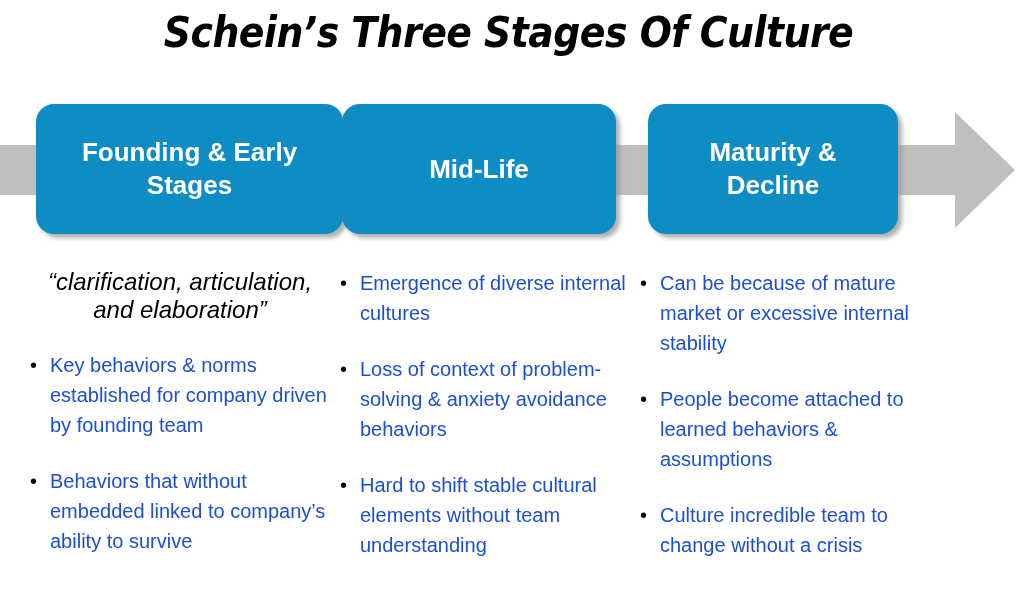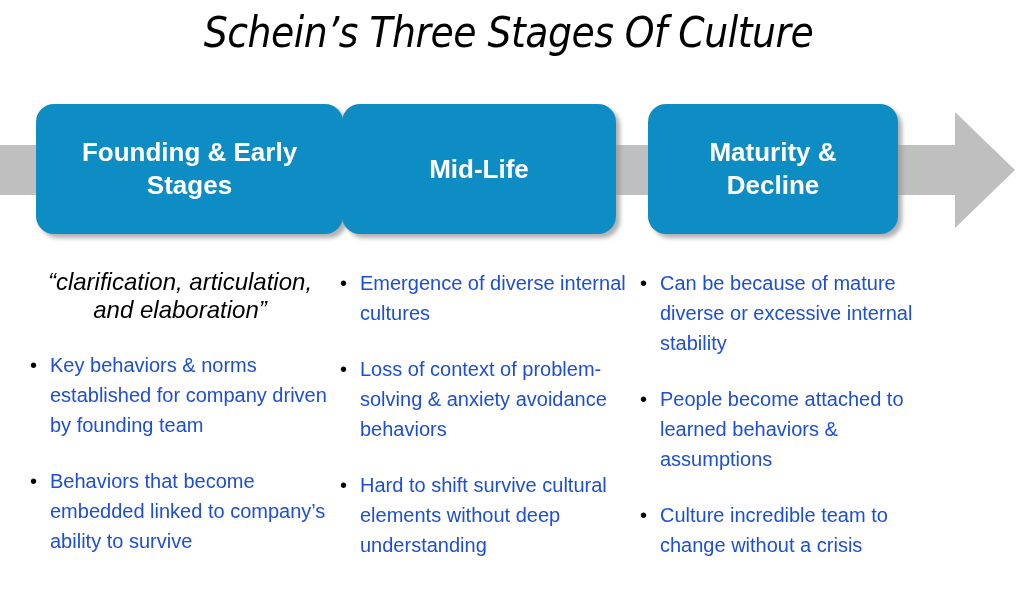--- a/index.html
+++ b/index.html
@@ -17,21 +17,21 @@
   }
 
   
   #slide-title {
     position: absolute;
     left: 0;
     top: 8px;
     width: 1017px;
     text-align: center;
     font-family: "DejaVu Sans Condensed", "Liberation Sans Narrow", "Liberation Sans", sans-serif;
-    font-weight: normal;
+    font-weight: bold;
     font-style: italic;
     font-size: 42px;
     line-height: 50px;
     letter-spacing: -0.5px;
     white-space: nowrap;
     color: #000000;
   }
 
   
   #process-arrow {
@@ -137,43 +137,43 @@
 </div>
 
 <div class="detail-column" id="detail-column-0">
   <div class="quote-line">“clarification, articulation, and elaboration”</div>
   <div class="bullet-item">
     <span class="bullet-marker">•</span>
     <span class="bullet-text">Key behaviors &amp; norms established for company driven by founding team</span>
   </div>
   <div class="bullet-item">
     <span class="bullet-marker">•</span>
-    <span class="bullet-text">Behaviors that become embedded linked to company’s ability to survive</span>
+    <span class="bullet-text">Behaviors that without embedded linked to company’s ability to survive</span>
   </div>
 </div>
 
 <div class="detail-column" id="detail-column-1">
   <div class="bullet-item">
     <span class="bullet-marker">•</span>
     <span class="bullet-text">Emergence of diverse internal cultures</span>
   </div>
   <div class="bullet-item">
     <span class="bullet-marker">•</span>
     <span class="bullet-text">Loss of context of problem-solving &amp; anxiety avoidance behaviors</span>
   </div>
   <div class="bullet-item">
     <span class="bullet-marker">•</span>
-    <span class="bullet-text">Hard to shift survive cultural elements without deep understanding</span>
+    <span class="bullet-text">Hard to shift stable cultural elements without team understanding</span>
   </div>
 </div>
 
 <div class="detail-column" id="detail-column-2">
   <div class="bullet-item">
     <span class="bullet-marker">•</span>
-    <span class="bullet-text">Can be because of mature diverse or excessive internal stability</span>
+    <span class="bullet-text">Can be because of mature market or excessive internal stability</span>
   </div>
   <div class="bullet-item">
     <span class="bullet-marker">•</span>
     <span class="bullet-text">People become attached to learned behaviors &amp; assumptions</span>
   </div>
   <div class="bullet-item">
     <span class="bullet-marker">•</span>
     <span class="bullet-text">Culture incredible team to change without a crisis</span>
   </div>
 </div>

